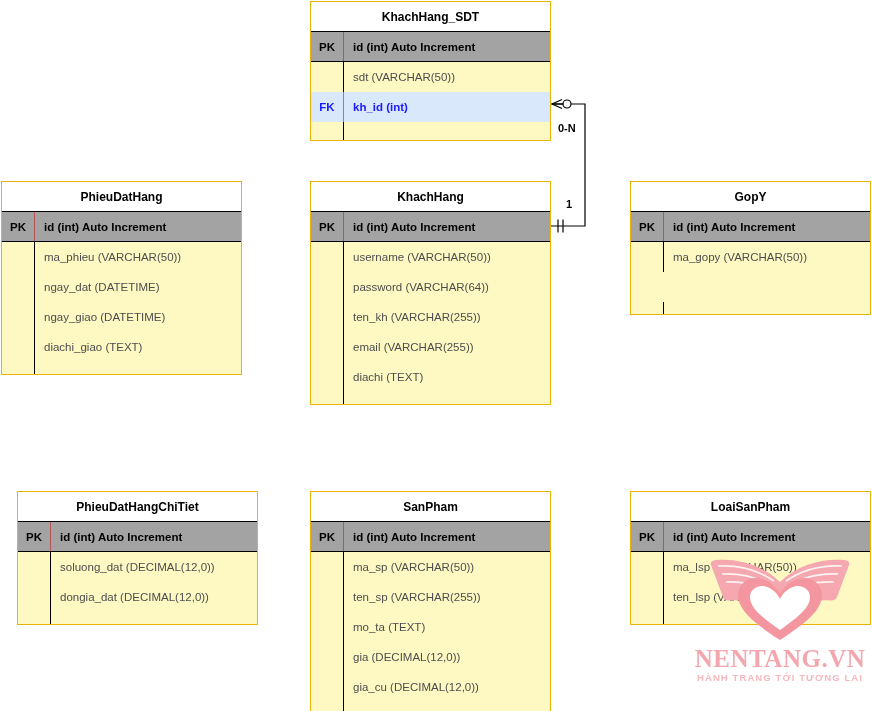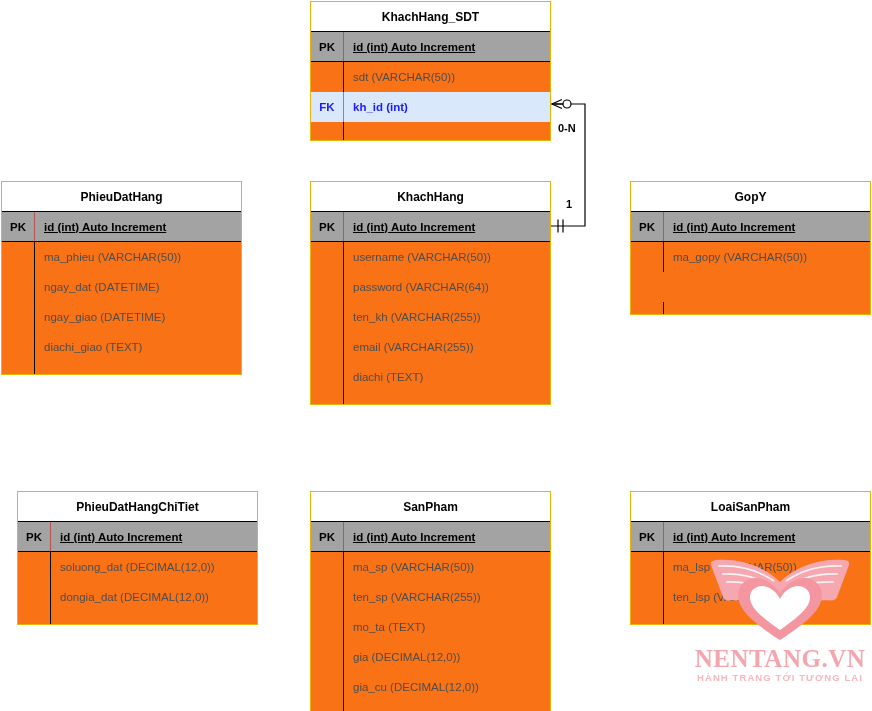--- a/index.html
+++ b/index.html
@@ -99,33 +99,32 @@
     overflow: hidden;
   }
   .row.pk {
     background: #a3a3a3;
     border-bottom: 1px solid #000000;
   }
   .row.pk .keycol { color: #000000; }
   .row.pk .namecol {
     color: #000000;
     font-weight: bold;
-    text-decoration: underline;
     border-left: 1px solid #b85450;
   }
   .row.fk {
     background: #dae8fc;
   }
   .row.fk .keycol { color: #1a1aff; }
   .row.fk .namecol {
     color: #1a1aff;
     font-weight: bold;
     border-left: 1px solid #6c8ebf;
   }
-  .row.plain { background: #f97316; }
+  .row.plain { background: #fef9c3; }
   .row.plain .namecol { color: #4d4d4d; }
   .row.plain .keycol { color: #4d4d4d; }
   .filler { height: 12px; }
   .filler-sdt { height: 18px; }
 
   
   .connector {
     position: absolute;
     left: 0; top: 0;
     width: 872px; height: 711px;

